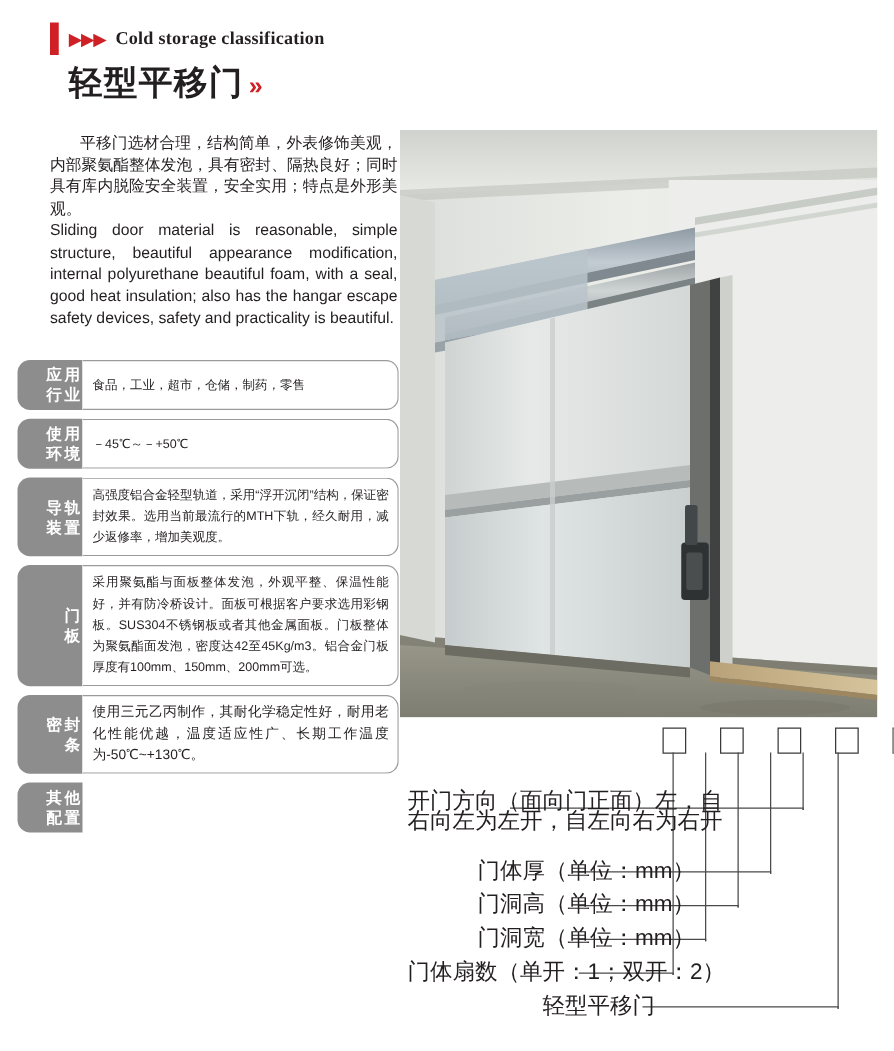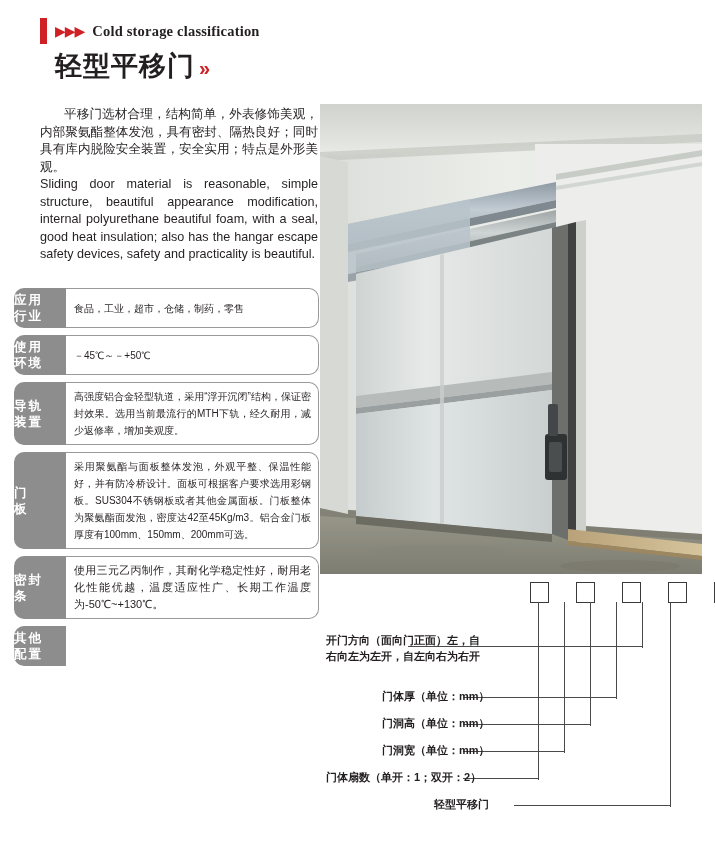--- a/index.html
+++ b/index.html
@@ -90,21 +90,21 @@
   .spec-label {
     flex: 0 0 52px;
     background: #8d8d8d;
     color: #ffffff;
     border-radius: 10px 0 0 10px;
     font-size: 12.5px;
     font-weight: bold;
     letter-spacing: 2px;
     display: flex;
     flex-direction: column;
-    align-items: flex-start;
+    align-items: flex-end;
     justify-content: center;
     line-height: 16px;
     text-align: center;
     padding: 4px 0;
   }
   .spec-label span { display: block; }
   .spec-body {
     flex: 1 1 auto;
     border: 1px solid #9a9a9a;
     border-left: none;
@@ -157,25 +157,24 @@
     font-weight: bold;
     letter-spacing: .5px;
   }
   .leader {
     position: absolute;
     border-left: 1px solid #4a4a4a;
     border-bottom: 1px solid #4a4a4a;
   }
   .code-label {
     position: absolute;
-    font-size: 11px;
+    font-size: 18px;
     line-height: 16px;
     white-space: nowrap;
     color: #231f20;
-    font-weight: bold;
   }
 </style>
 </head>
 <body>
 
 <div id="header">
   <div class="hdr-row">
     <div class="red-bar"></div>
     <div class="arrows">▶▶▶</div>
     <div class="hdr-en">Cold storage classification</div>

